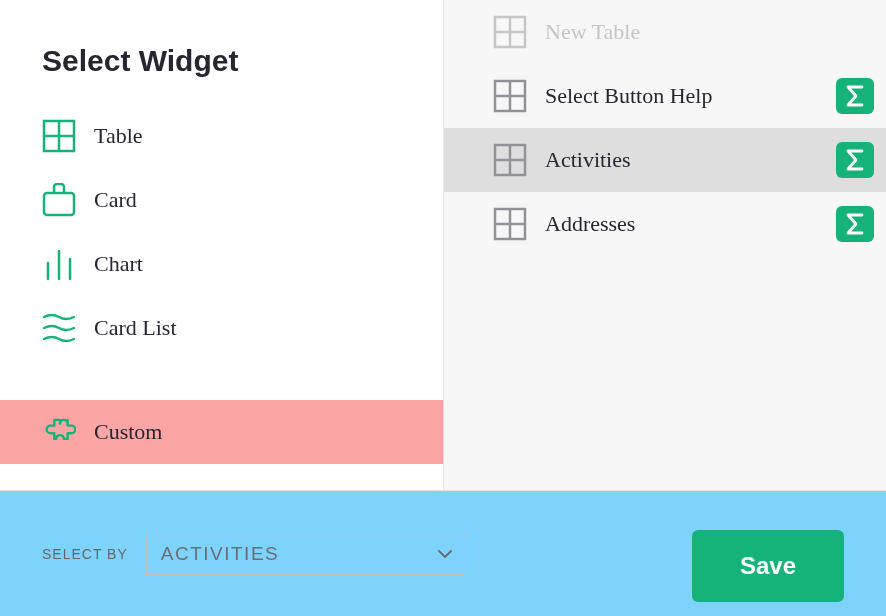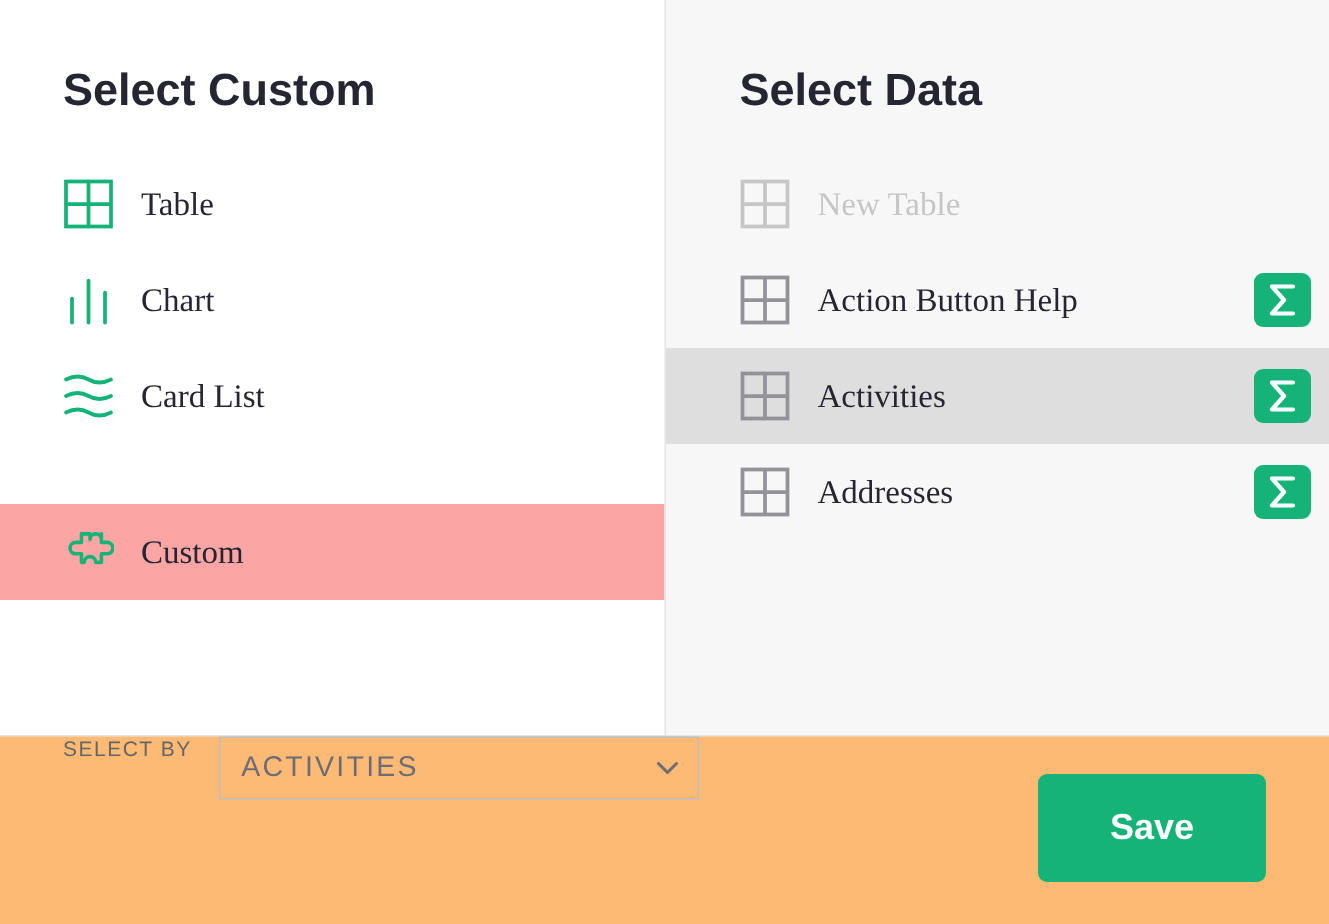--- a/index.html
+++ b/index.html
@@ -86,23 +86,23 @@
     border-radius: 6px;
     display: flex;
     align-items: center;
     justify-content: center;
     margin-left: 20px;
     flex-shrink: 0;
   }
   .bottom {
     height: 126px;
     border-top: 1px solid #e5e5e5;
-    background: #fdba74;
-    display: flex;
-    align-items: flex-start;
+    background: #7dd3fc;
+    display: flex;
+    align-items: center;
     padding: 0 42px;
   }
   .select-by-label {
     font-size: 14px;
     letter-spacing: 1px;
     color: #666;
     font-weight: 400;
     margin-right: 18px;
     text-transform: uppercase;
   }
@@ -140,37 +140,48 @@
   svg { display: block; }
 </style>
 </head>
 <body>
 
 <div class="container">
 
   <div class="top">
 
     <div class="panel-left">
-      <div class="panel-title">Select Custom</div>
+      <div class="panel-title">Select Widget</div>
 
       <div class="widget-list">
 
         <div class="widget-item">
           <span class="wicon">
             <svg viewBox="0 0 34 34">
                 <g fill="none" stroke="#16b378" stroke-width="2.5">
                   <rect x="2" y="2" width="30" height="30"></rect>
                   <line x1="17" y1="2" x2="17" y2="32"></line>
                   <line x1="2" y1="17" x2="32" y2="17"></line>
                 </g>
               </svg>
           </span>
           <span>Table</span>
         </div>
 
+        <div class="widget-item">
+          <span class="wicon">
+            <svg viewBox="0 0 34 34">
+                <g fill="none" stroke="#16b378" stroke-width="2.5" stroke-linejoin="round" stroke-linecap="round">
+                  <rect x="2" y="10" width="30" height="22" rx="3"></rect>
+                  <path d="M12 10 V4 a3 3 0 0 1 3 -3 h4 a3 3 0 0 1 3 3 V10"></path>
+                </g>
+              </svg>
+          </span>
+          <span>Card</span>
+        </div>
 
         <div class="widget-item">
           <span class="wicon">
             <svg viewBox="0 0 34 34">
                 <g fill="none" stroke="#16b378" stroke-width="2.5" stroke-linecap="round">
                   <line x1="6" y1="16" x2="6" y2="32"></line>
                   <line x1="17" y1="4" x2="17" y2="32"></line>
                   <line x1="28" y1="12" x2="28" y2="32"></line>
                 </g>
               </svg>
@@ -199,21 +210,20 @@
                 </g>
               </svg>
           </span>
           <span>Custom</span>
         </div>
 
       </div>
     </div>
 
     <div class="panel-right">
-      <div class="panel-title">Select Data</div>
 
       <div class="data-list">
 
         <div class="data-item disabled">
           <span class="dicon">
             <svg viewBox="0 0 34 34">
                 <g fill="none" stroke="#c6c6c6" stroke-width="2.5">
                   <rect x="2" y="2" width="30" height="30"></rect>
                   <line x1="17" y1="2" x2="17" y2="32"></line>
                   <line x1="2" y1="17" x2="32" y2="17"></line>
@@ -226,21 +236,21 @@
         <div class="data-item">
           <span class="dicon">
             <svg viewBox="0 0 34 34">
                 <g fill="none" stroke="#929299" stroke-width="2.5">
                   <rect x="2" y="2" width="30" height="30"></rect>
                   <line x1="17" y1="2" x2="17" y2="32"></line>
                   <line x1="2" y1="17" x2="32" y2="17"></line>
                 </g>
               </svg>
           </span>
-          <span class="label">Action Button Help</span>
+          <span class="label">Select Button Help</span>
           <span class="sigma-badge">
             <span>
               <svg width="18" height="22" viewBox="0 0 18 22">
                   <path d="M2 2 H16 M2 2 L10 11 L2 20 H16" fill="none" stroke="#ffffff" stroke-width="2.8" stroke-linecap="round" stroke-linejoin="round"></path>
                 </svg>
             </span>
           </span>
         </div>
 
         <div class="data-item highlight">

